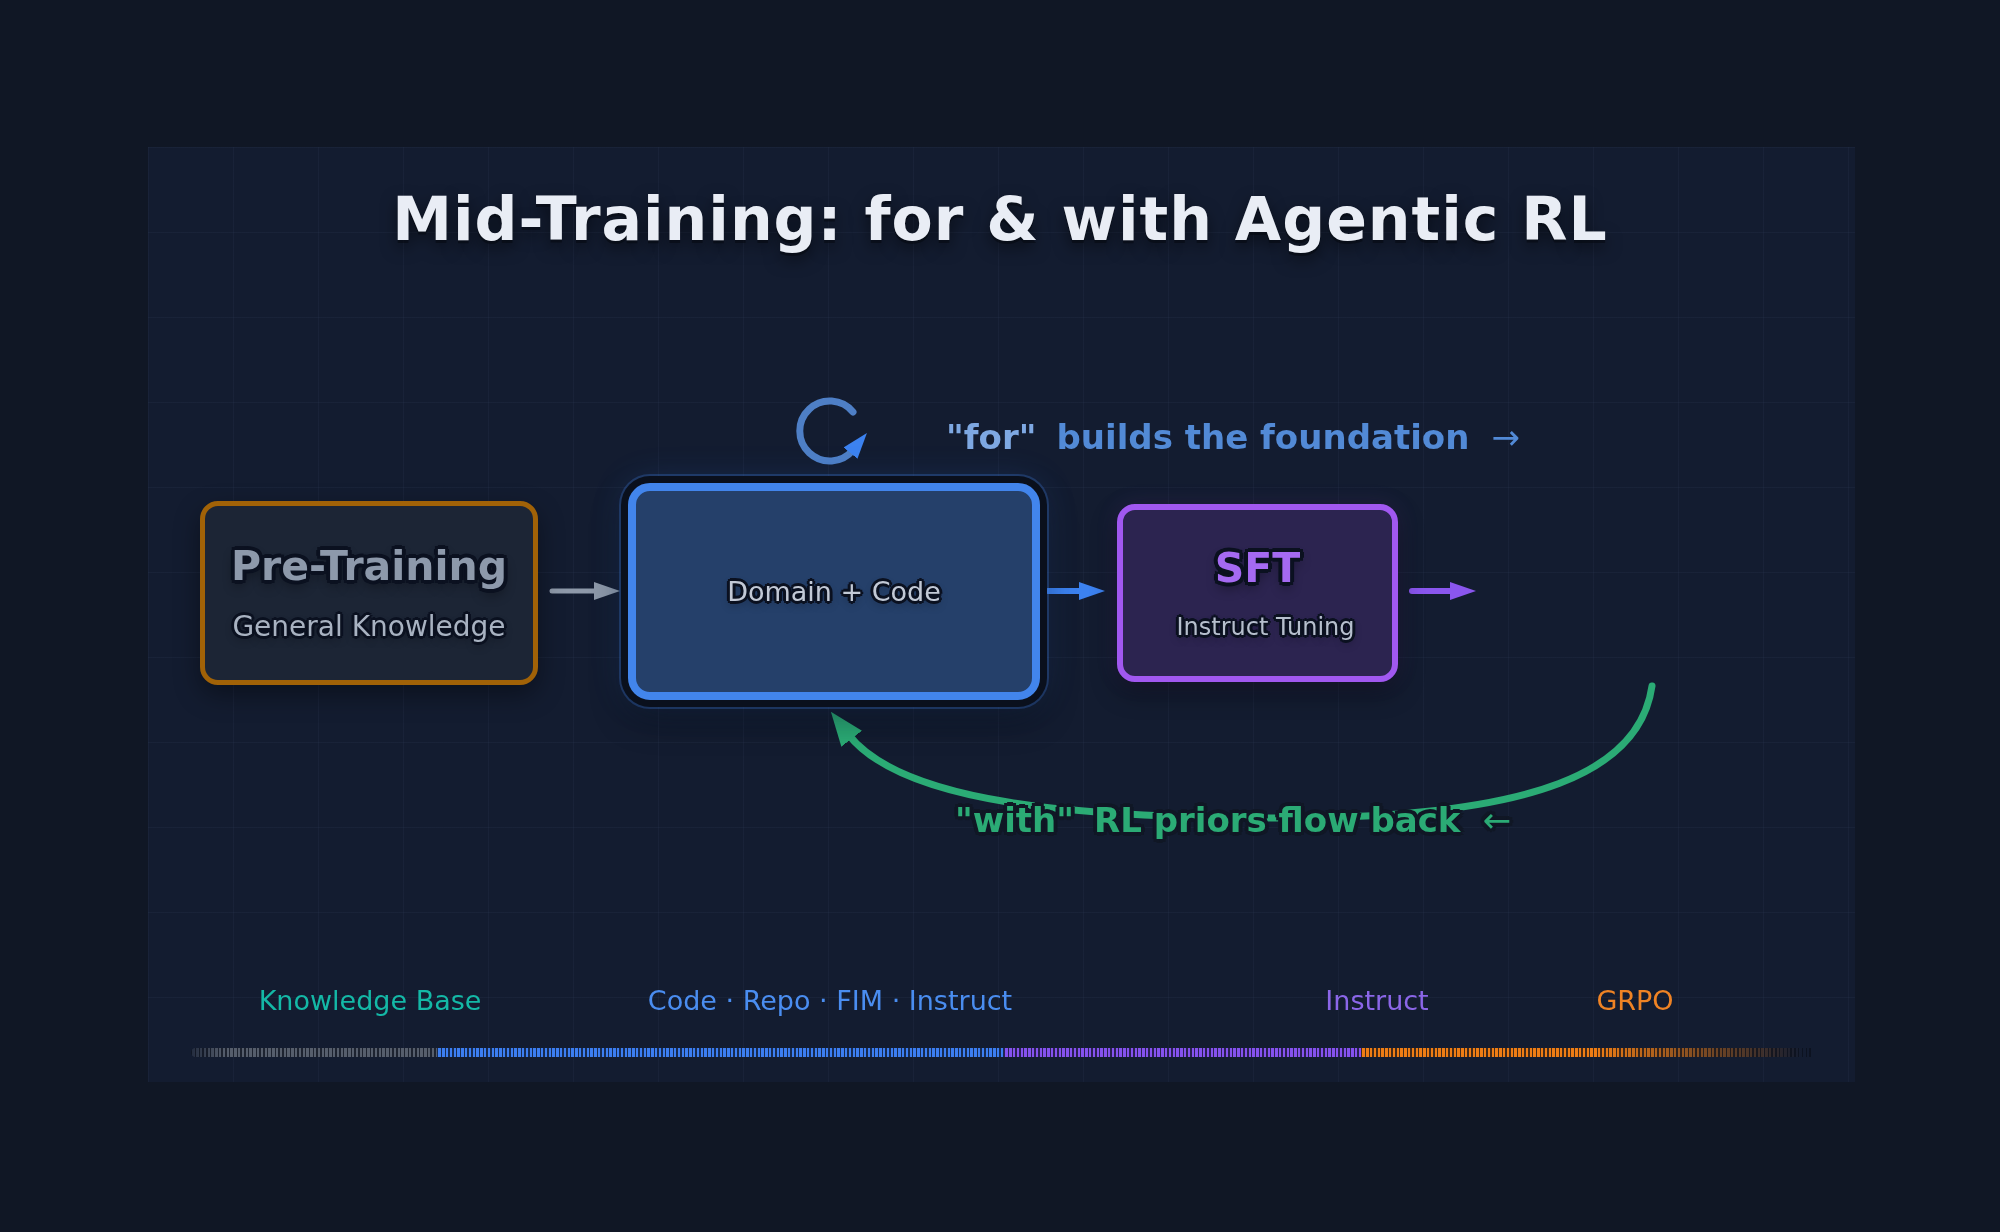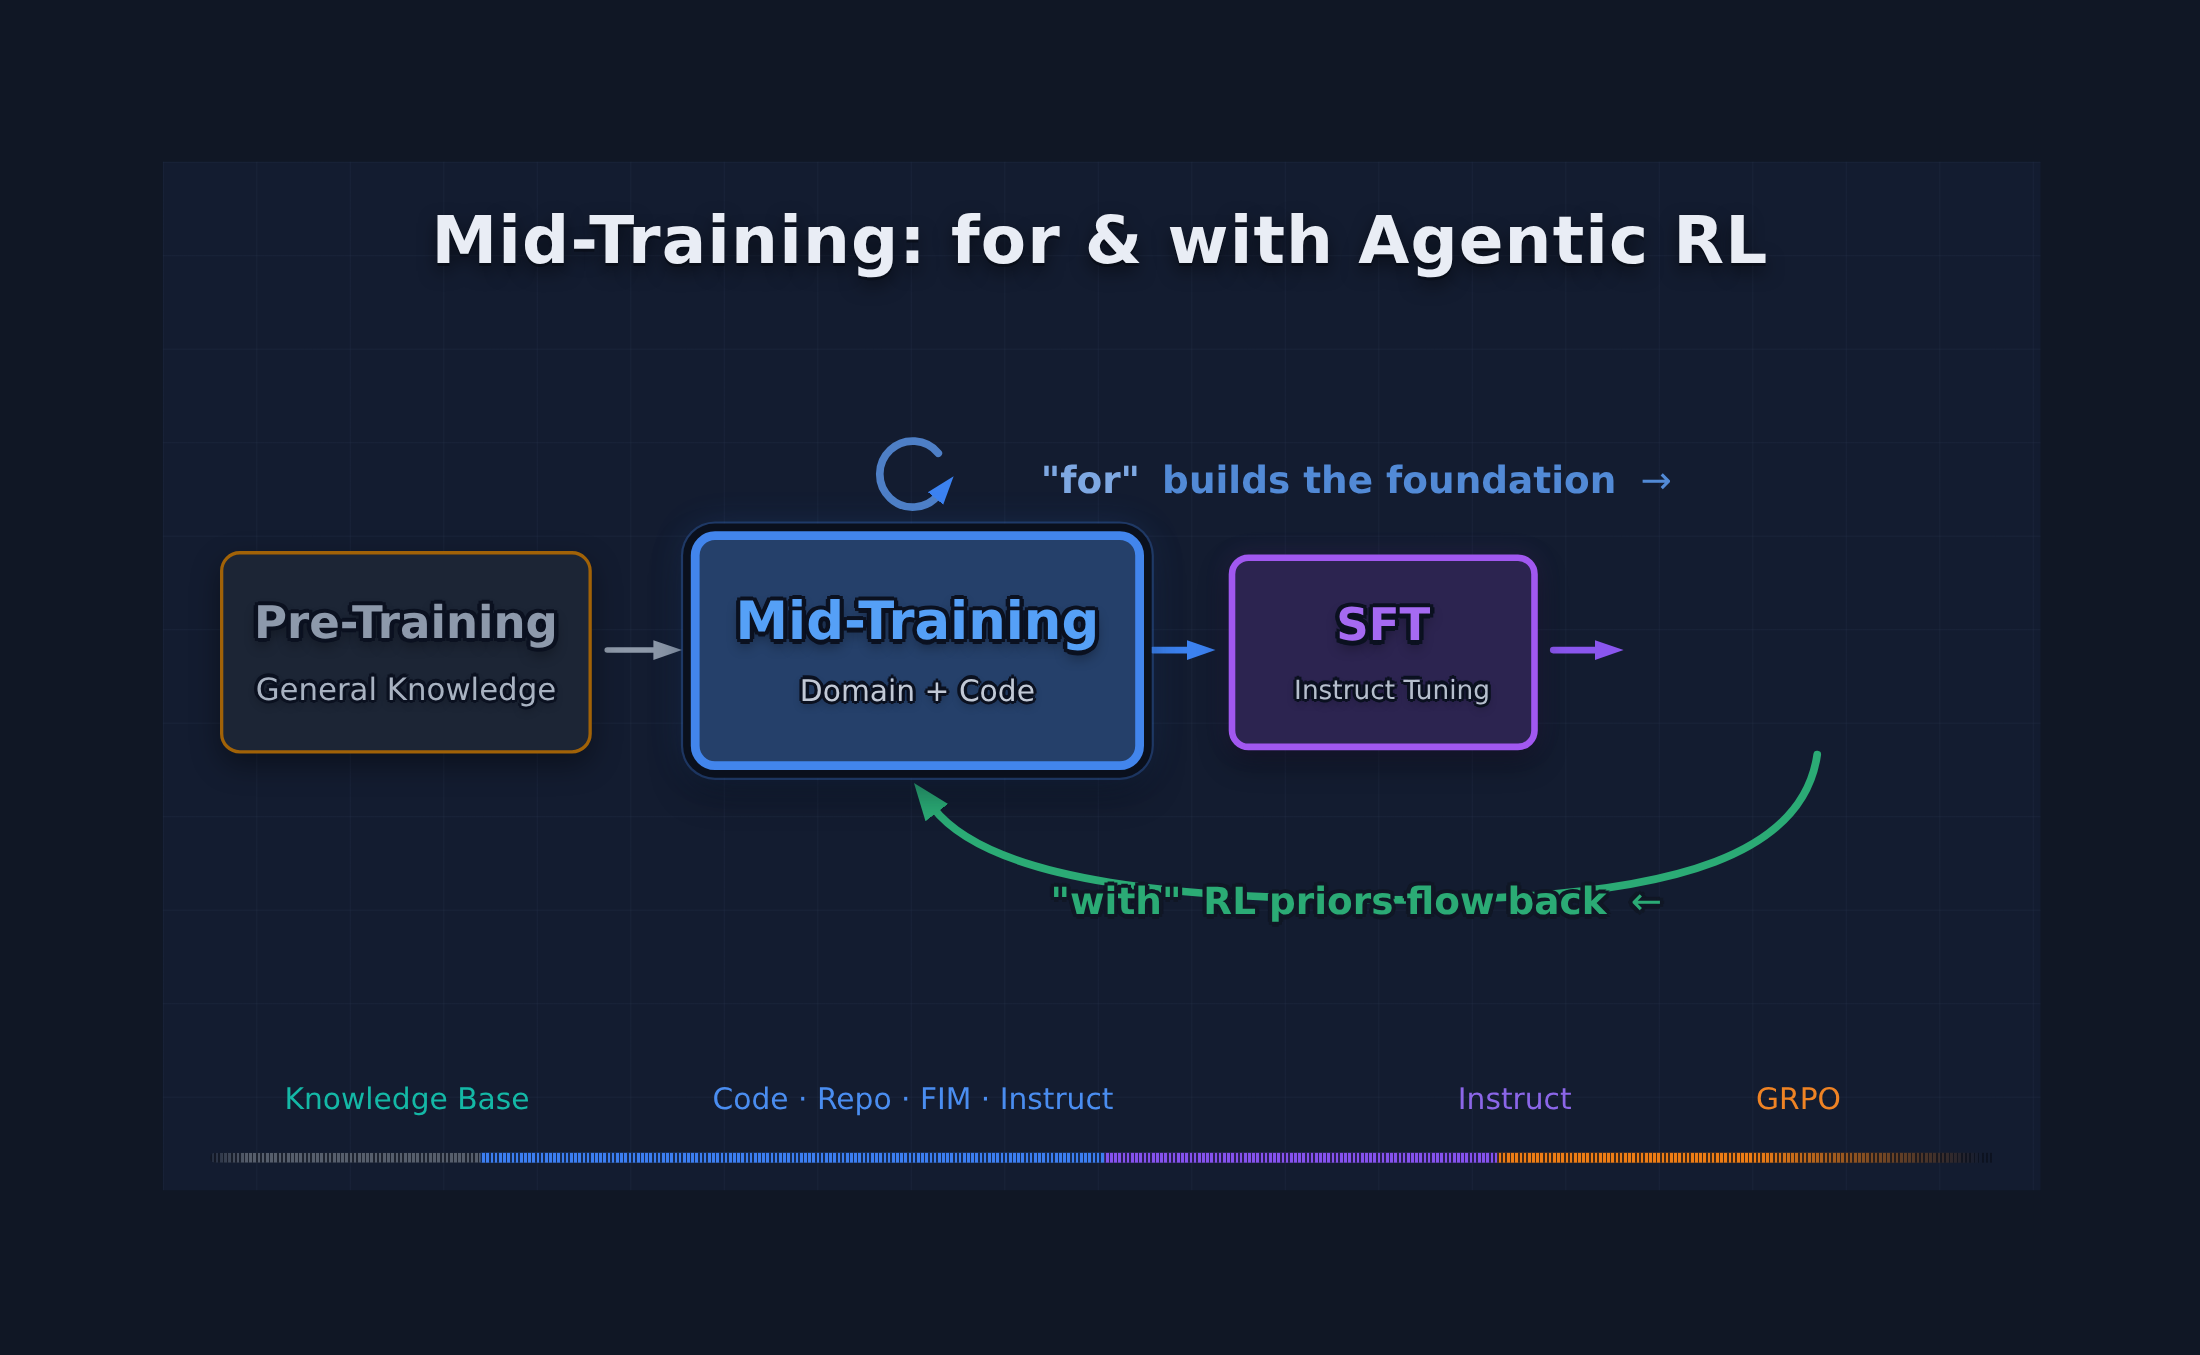--- a/index.html
+++ b/index.html
@@ -35,21 +35,21 @@
       3px 3px 0 #0b1120,-4px 0 0 #0b1120,4px 0 0 #0b1120,0 -4px 0 #0b1120,
       0 4px 0 #0b1120,0 6px 12px rgba(0,0,0,.45);
   }
   .outline-dark-sm{
     text-shadow:-2px -2px 0 #0b1120,2px -2px 0 #0b1120,-2px 2px 0 #0b1120,
       2px 2px 0 #0b1120,-3px 0 0 #0b1120,3px 0 0 #0b1120,0 -3px 0 #0b1120,
       0 3px 0 #0b1120,0 4px 8px rgba(0,0,0,.4);
   }
   .stage-pre{
     left:200px;top:501px;width:338px;height:184px;
-    border:3px solid #a16207;background:#1c2535;
+    border:5px solid #a16207;background:#1c2535;
     box-shadow:0 10px 26px rgba(0,0,0,.38);
   }
   .stage-pre .s-title{font-size:41px;color:#8d99ab;}
   .stage-pre .s-sub{font-size:28px;color:#a8b2c1;}
   .stage-mid{
     left:628px;top:483px;width:412px;height:217px;border-radius:22px;
     border:8px solid #4285ec;background:#25406a;
     box-shadow:0 0 0 7px #0a101d,0 0 0 9px rgba(66,133,236,.26),
       0 0 36px rgba(59,130,246,.22),0 16px 36px rgba(0,0,0,.45);
   }
@@ -153,21 +153,20 @@
 
     <path d="M 1652 686 C 1640 770 1540 818 1280 818 C 1080 818 902 804 848 734" fill="none" stroke-width="7" stroke-linecap="round" marker-end="url(#head-green)" stroke="#2bab75"></path>
   </svg>
 
   <div class="stage stage-pre">
     <div class="s-title outline-dark">Pre-Training</div>
     <div class="s-sub outline-dark-sm">General Knowledge</div>
   </div>
 
   <div class="stage stage-mid">
-    <div class="s-title outline-dark">Mid-Training</div>
     <div class="s-sub outline-dark-sm">Domain + Code</div>
   </div>
 
   <div class="stage stage-sft">
     <div class="s-title outline-dark">SFT</div>
     <div class="s-sub outline-dark-sm">Instruct Tuning</div>
   </div>
 
 
   <div class="anno anno-for">

